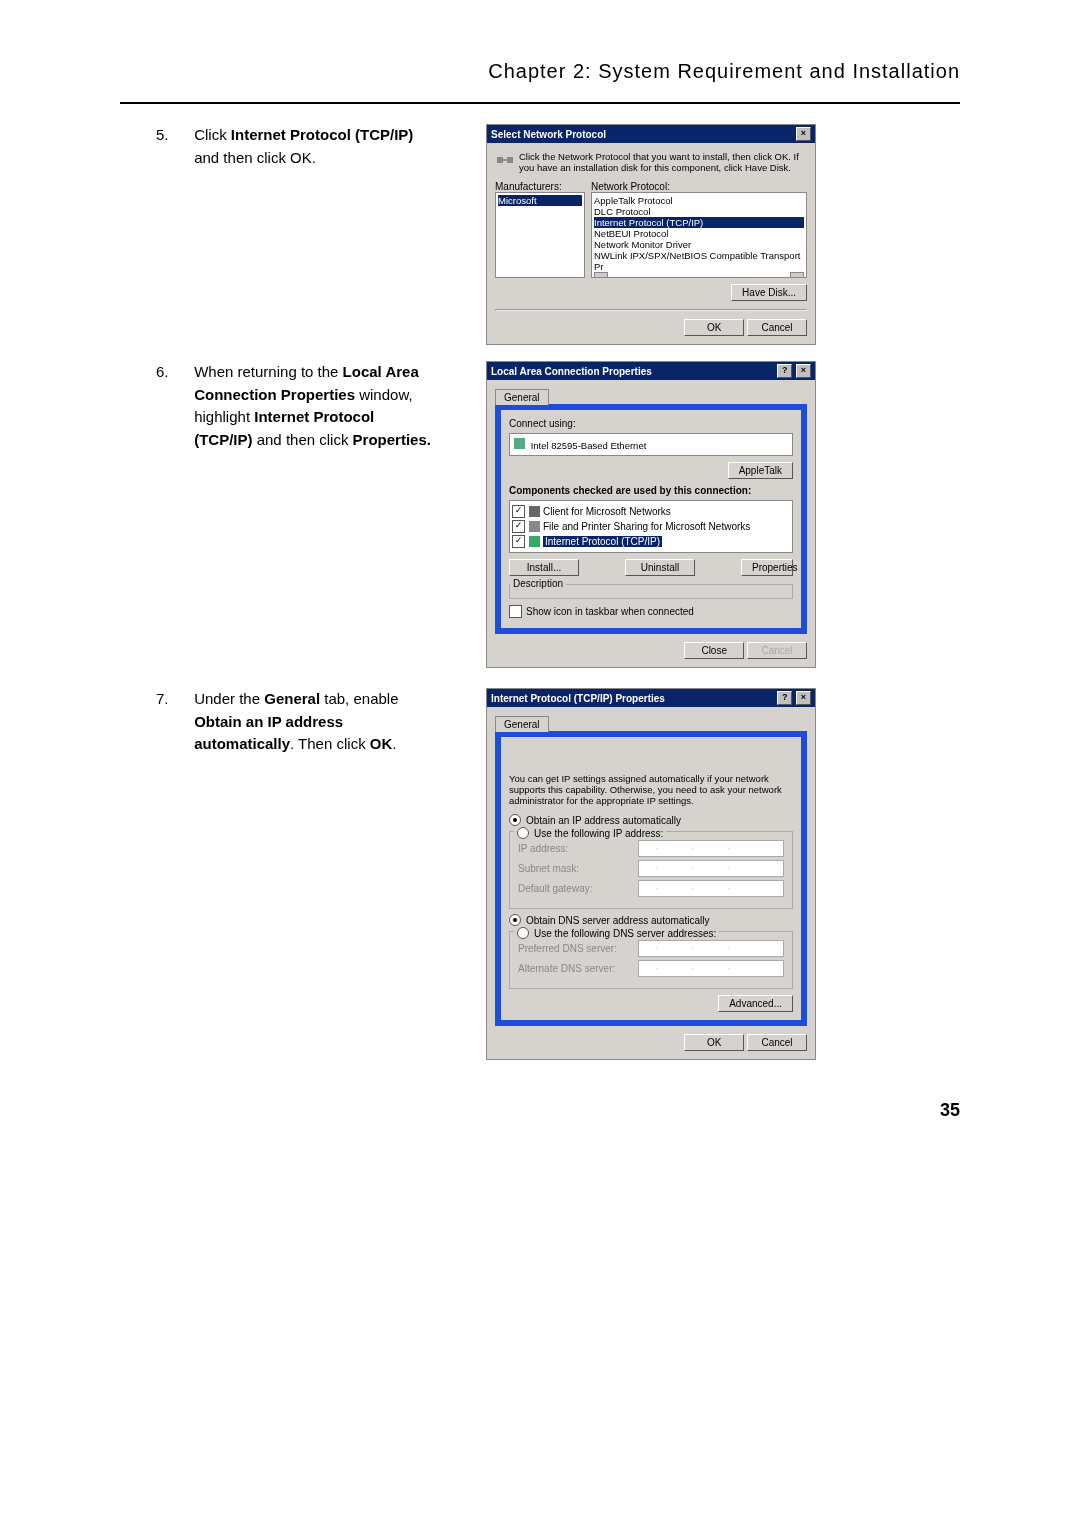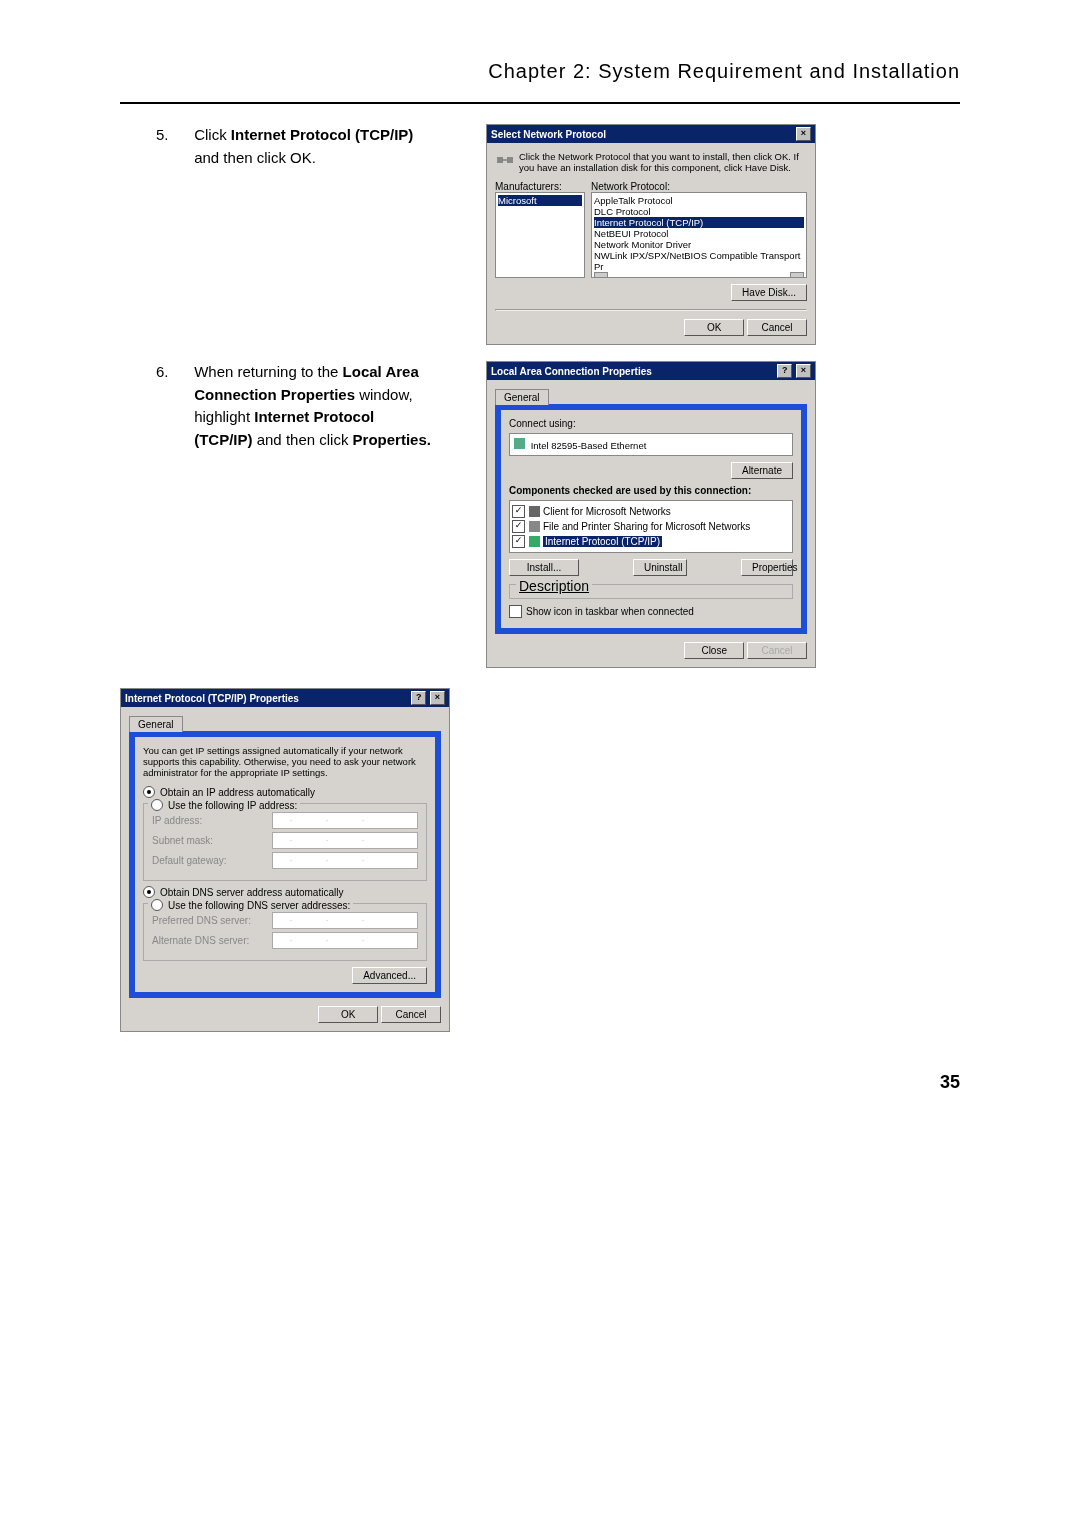--- a/index.html
+++ b/index.html
@@ -277,75 +277,81 @@
           </span>
         </div>
         <div class="dialog-body">
           <span class="tab">General</span>
           <div class="tabpane">
             <div>Connect using:</div>
             <div class="listbox" style="margin:4px 0;padding:4px;">
               <span class="iconbox" style="background:#5a8;"></span>
               <span>Intel 82595-Based Ethernet</span>
             </div>
-            <div class="btn-row"><button class="btn">Alternate</button></div>
+            <div class="btn-row"><button class="btn">AppleTalk</button></div>
             <div style="margin-top:6px;font-weight:bold;">Components checked are used by this connection:</div>
             <div class="listbox" style="margin:4px 0;">
               <div class="chk">
                   <span class="chk-box">✓</span>
                   <span class="iconbox" style="background:#666;"></span>
                   <span>Client for Microsoft Networks</span>
                 </div>
               <div class="chk">
                   <span class="chk-box">✓</span>
                   <span class="iconbox" style="background:#888;"></span>
                   <span>File and Printer Sharing for Microsoft Networks</span>
                 </div>
               <div class="chk">
                   <span class="chk-box">✓</span>
                   <span class="iconbox" style="background:#3a6;"></span>
                   <span class="sel" style="padding:0 2px;">Internet Protocol (TCP/IP)</span>
                 </div>
             </div>
             <div style="display:flex;justify-content:space-between;margin-top:6px;gap:36px;">
               <button class="btn" style="width:70px;">Install...</button>
-              <button class="btn" style="width:54px;">Uninstall</button>
+              <button class="btn" style="width:70px;">Uninstall</button>
               <button class="btn" style="width:52px;">Properties</button>
             </div>
             <div class="group" style="margin-top:8px;">
-              <div style="position:absolute;top:-7px;left:6px;background:#d6d3ce;padding:0 3px;font-size:14px;text-decoration:underline;">Description</div>
+              <div style="position:absolute;top:-7px;left:0;background:#d6d3ce;padding:0 3px;font-size:10px;">Description</div>
             </div>
             <div class="chk" style="margin-top:6px;">
               <span class="chk-box"></span>
               <span>Show icon in taskbar when connected</span>
             </div>
           </div>
           <div class="btn-row" style="margin-top:8px;">
             <button class="btn" style="width:60px;">Close</button>
             <button class="btn" style="width:60px;color:#aaa;">Cancel</button>
           </div>
         </div>
       </div>
     </div>
   </div>
 
   <div class="content-row" style="margin-top:20px;">
+    <div class="left-col">
+      <span class="num">7.</span>
+      <span class="instr">
+        <span>Under the </span><b>General</b><span> tab, enable </span><b>Obtain an IP address automatically</b><span>. Then click </span><b>OK</b><span>.</span>
+      </span>
+    </div>
     <div class="right-col">
       <div class="dialog">
         <div class="titlebar">
           <span>Internet Protocol (TCP/IP) Properties</span>
           <span class="titlebar-btns">
             <span>?</span>
             <span>×</span>
           </span>
         </div>
         <div class="dialog-body">
           <span class="tab">General</span>
           <div class="tabpane">
-            <div style="font-size:9.5px;margin-bottom:8px;">You can get IP settings assigned automatically if your network supports this capability. Otherwise, you need to ask your network administrator for the appropriate IP settings.</div>
+            <div style="font-size:9.5px;margin-bottom:8px;margin-top:28px;">You can get IP settings assigned automatically if your network supports this capability. Otherwise, you need to ask your network administrator for the appropriate IP settings.</div>
             <div class="radio">
               <span class="radio-dot checked"></span>
               <span>Obtain an IP address automatically</span>
             </div>
             <div class="group">
               <div class="radio" style="position:absolute;top:-8px;left:4px;background:#d6d3ce;padding:0 3px;">
                 <span class="radio-dot"></span>
                 <span>Use the following IP address:</span>
               </div>
               <div class="fieldrow">

